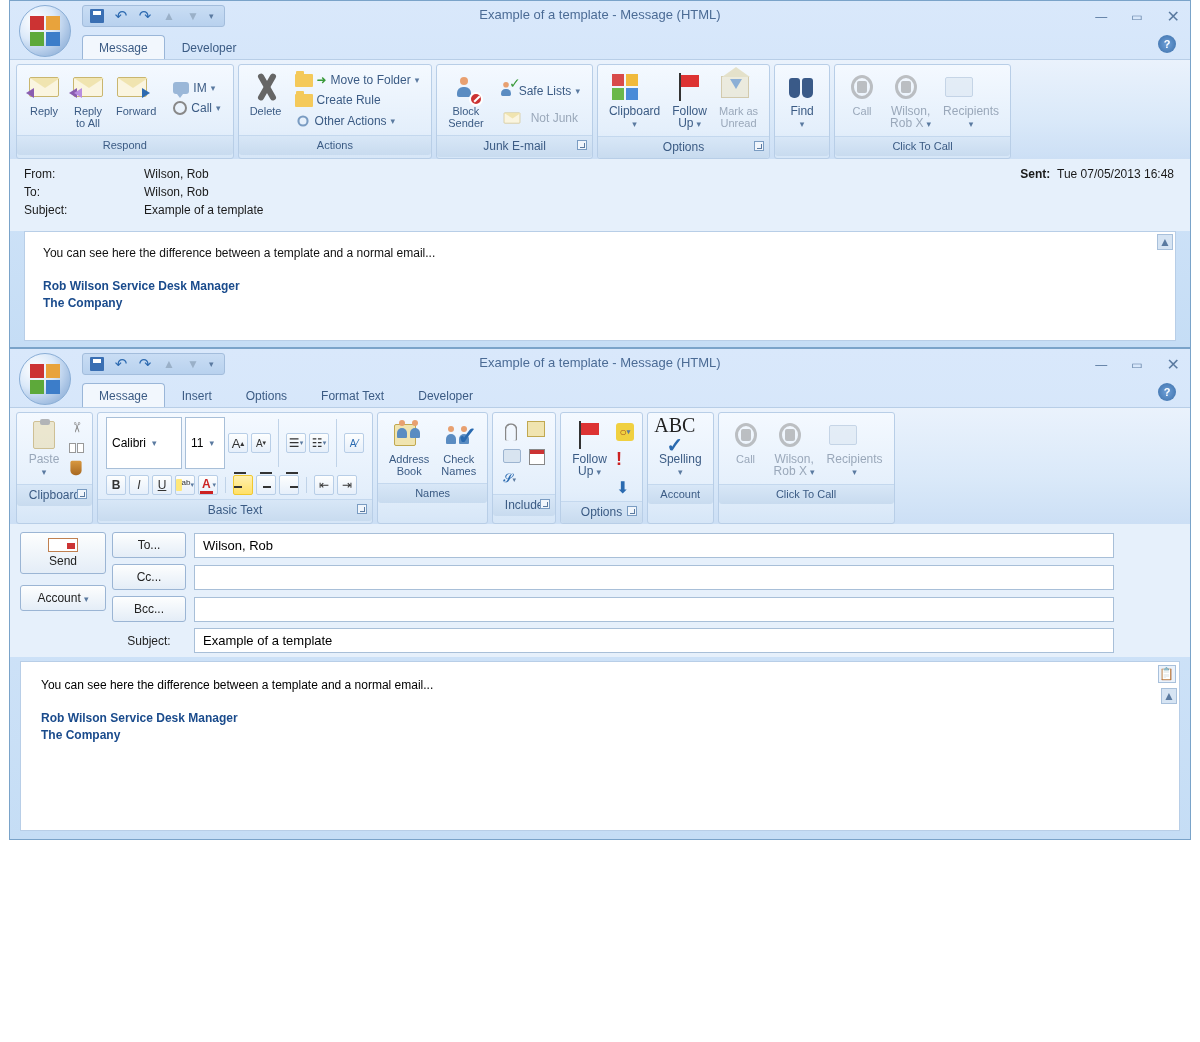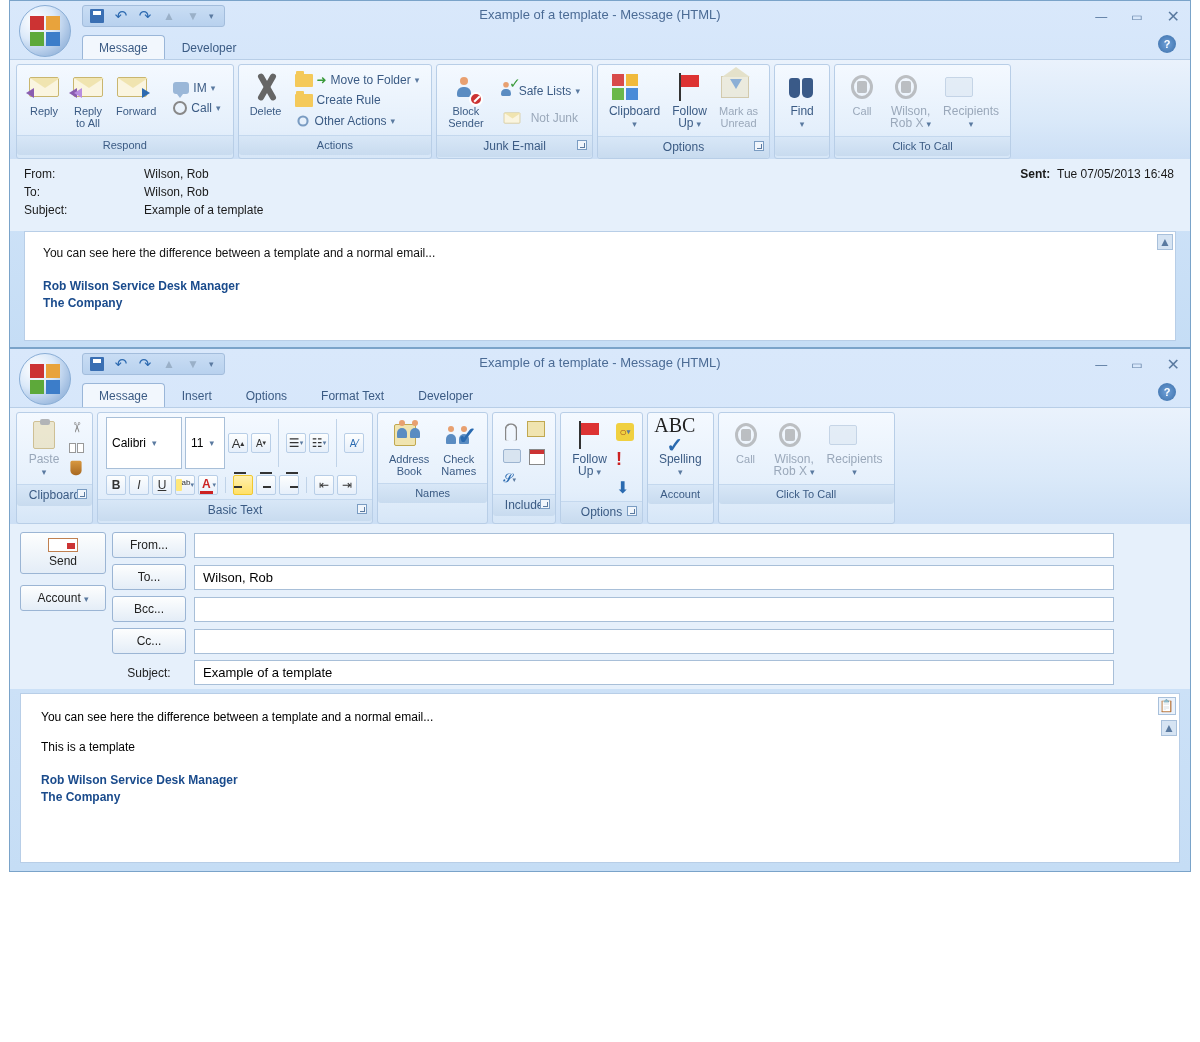--- a/index.html
+++ b/index.html
@@ -574,45 +574,40 @@
   <div class="compose-top">
     <div class="send-col">
       <div class="btn3d sendbtn">
         <div class="env"></div>
         <div>Send</div>
       </div>
       <div class="btn3d"><span>Account</span> <span class="chev">▾</span></div>
     </div>
     <div class="addr-col">
       <div class="addr-row">
-          <div class="btn3d">From...</div>
-          <input value="" style="">
-        </div>
-      <div class="addr-row">
           <div class="btn3d">To...</div>
           <input value="Wilson, Rob" style="">
         </div>
       <div class="addr-row">
+          <div class="btn3d">Cc...</div>
+          <input value="" style="">
+        </div>
+      <div class="addr-row">
           <div class="btn3d">Bcc...</div>
-          <input value="" style="">
-        </div>
-      <div class="addr-row">
-          <div class="btn3d">Cc...</div>
           <input value="" style="">
         </div>
       <div class="addr-row">
           <div class="sublab">Subject:</div>
           <input value="Example of a template" style="">
         </div>
     </div>
   </div>
 
   <div class="body-compose">
     <div class="toolbox">📋</div>
     <div class="scroll-up" style="top:26px">▲</div>
     <p>You can see here the difference between a template and a normal email...</p>
-    <p>This is a template</p>
     <div class="sig">
       <div>Rob Wilson Service Desk Manager</div>
       <div>The Company</div>
     </div>
   </div>
 </div>
 
 </body></html>

